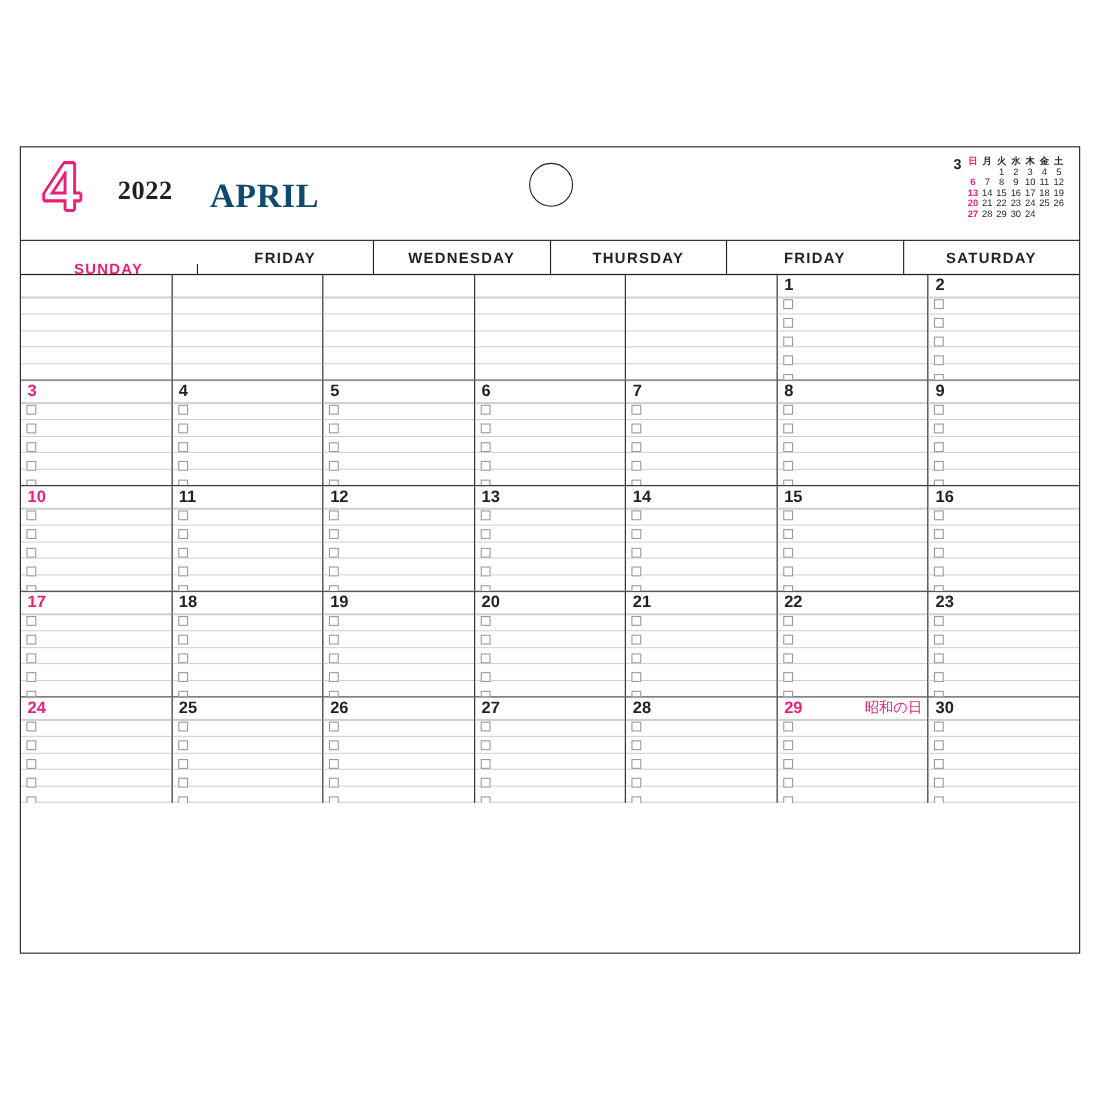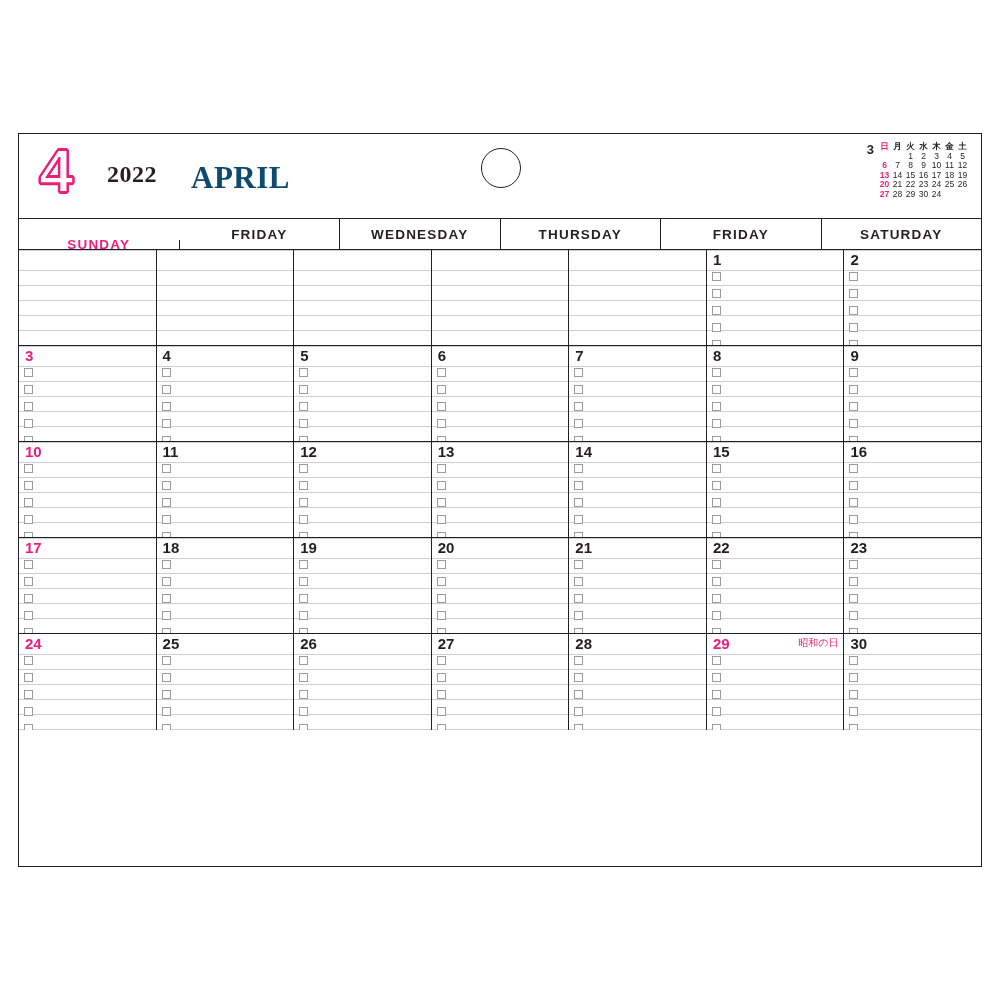--- a/index.html
+++ b/index.html
@@ -182,21 +182,21 @@
     padding: 0 2px 0 1px;
     line-height: 16px;
   }
   .day-cell.sunday .day-num,
   .day-cell.holiday .day-num { color: #ec1e79; }
 
   .holiday-label {
     position: absolute;
     right: 4px;
     top: 4px;
-    font-size: 10px;
+    font-size: 13px;
     color: #ec1e79;
     z-index: 3;
     background: #ffffff;
     padding: 0 1px;
     line-height: 10px;
   }
 
   
   .checks {
     position: absolute;

